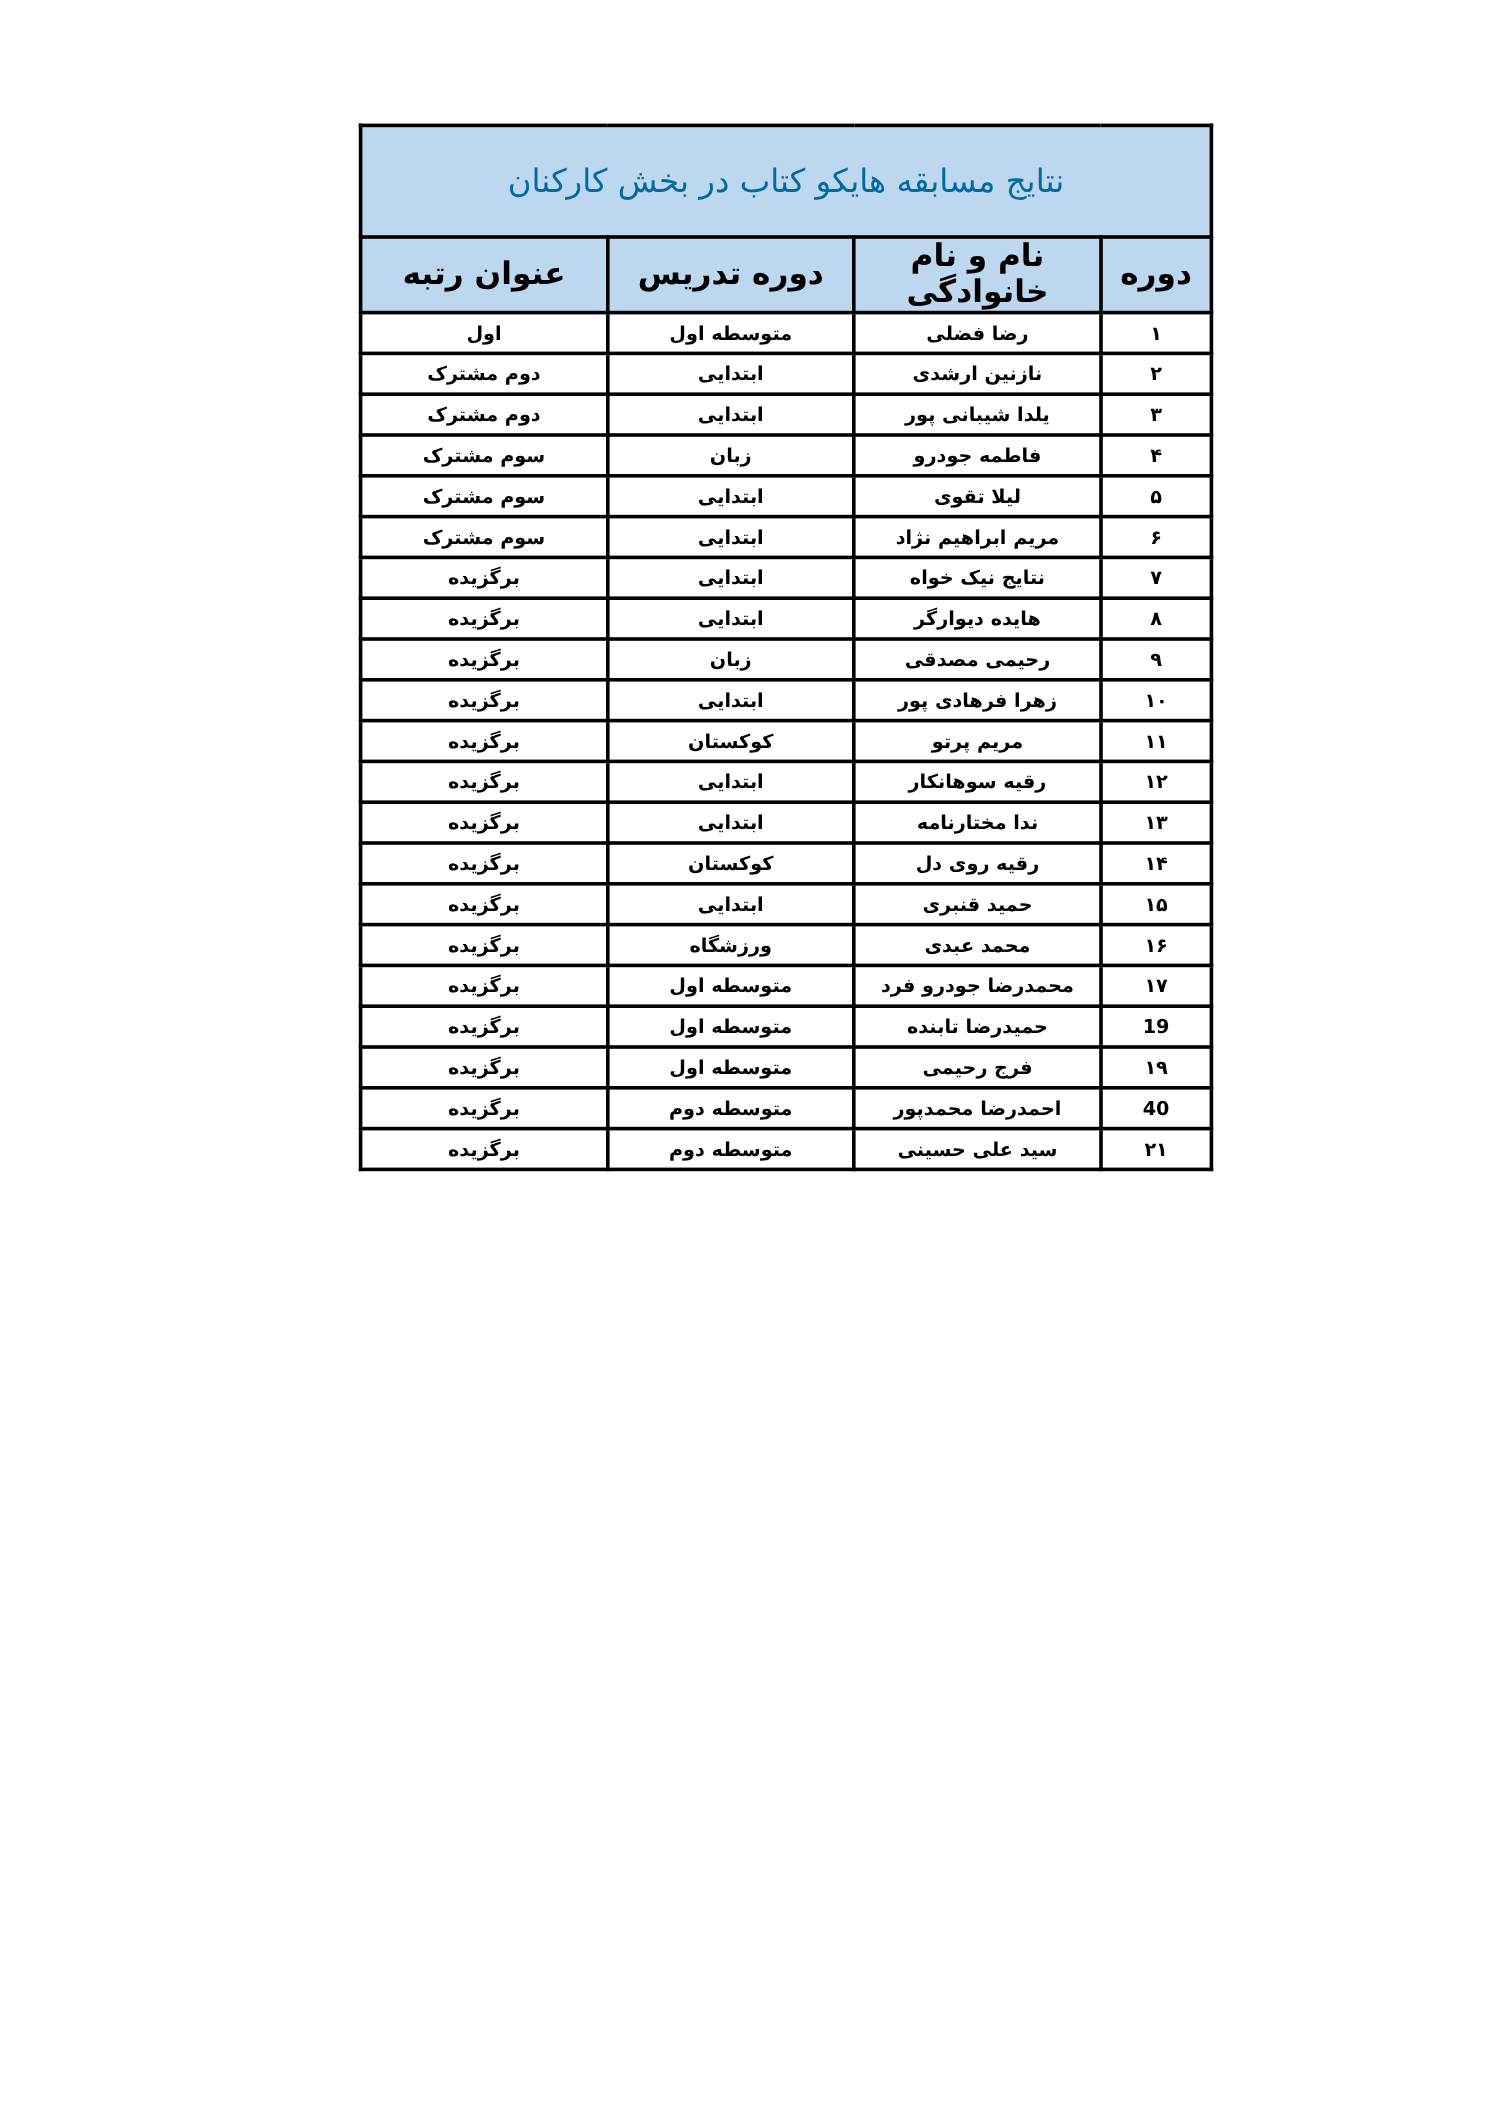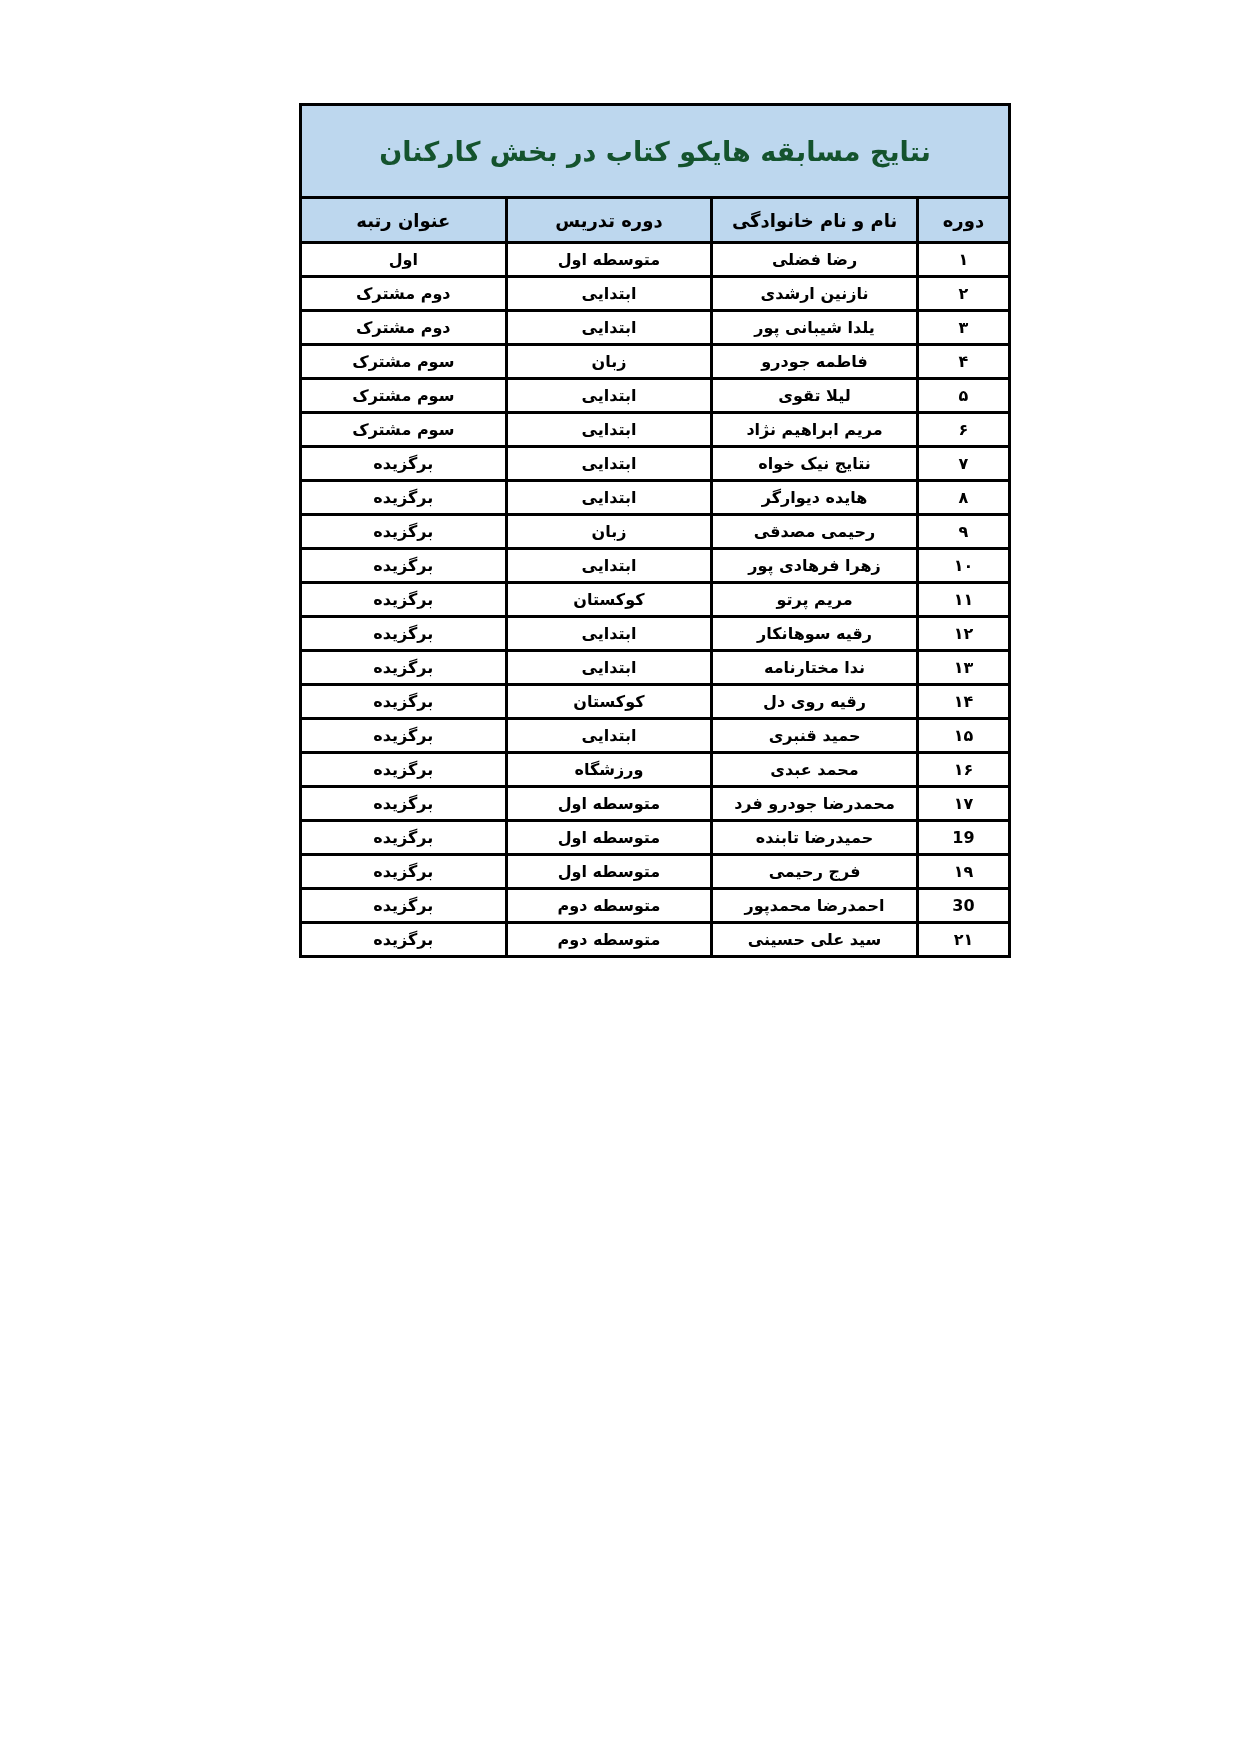--- a/index.html
+++ b/index.html
@@ -29,29 +29,29 @@
   }
   table.results, table.results td, table.results th {
     border: 3px solid #000000;
   }
   td.title-cell {
     background: #BDD7EE;
     height: 88px;
     text-align: center;
     vertical-align: middle;
     font-size: 27px;
-    font-weight: bold;
-    color: #14532d;
+    font-weight: normal;
+    color: #0369a1;
   }
   th.col-head {
     background: #BDD7EE;
     height: 42px;
     text-align: center;
     vertical-align: middle;
-    font-size: 18px;
+    font-size: 26px;
     font-weight: bold;
     color: #000000;
     padding: 0 4px;
   }
   td.cell {
     background: #ffffff;
     height: 31px;
     text-align: center;
     vertical-align: middle;
     font-size: 16px;
@@ -197,21 +197,21 @@
             <td class="cell">متوسطه اول</td>
             <td class="cell">برگزیده</td>
           </tr>
           <tr>
             <td class="cell">۱۹</td>
             <td class="cell">فرج رحیمی</td>
             <td class="cell">متوسطه اول</td>
             <td class="cell">برگزیده</td>
           </tr>
           <tr>
-            <td class="cell">30</td>
+            <td class="cell">40</td>
             <td class="cell">احمدرضا محمدپور</td>
             <td class="cell">متوسطه دوم</td>
             <td class="cell">برگزیده</td>
           </tr>
           <tr>
             <td class="cell">۲۱</td>
             <td class="cell">سید علی حسینی</td>
             <td class="cell">متوسطه دوم</td>
             <td class="cell">برگزیده</td>
           </tr>

